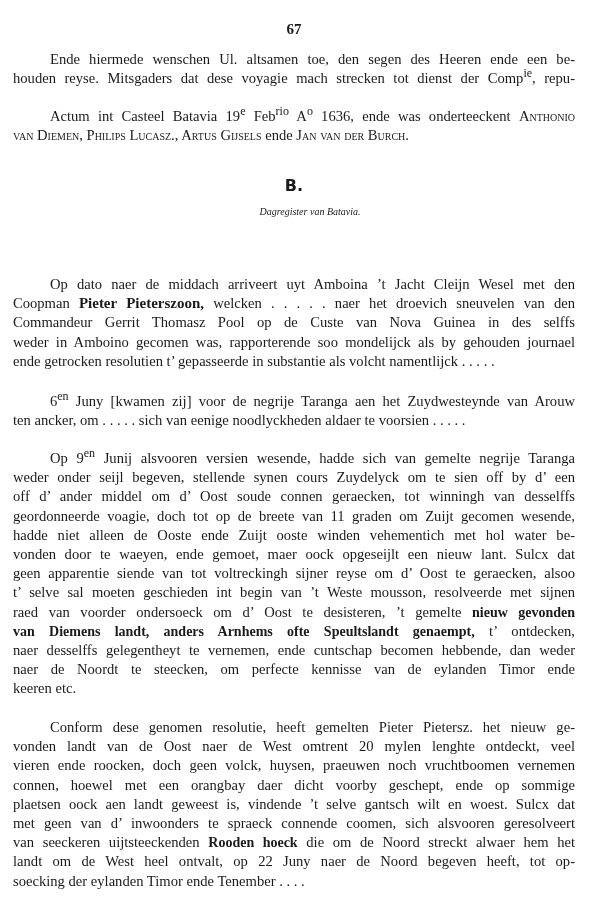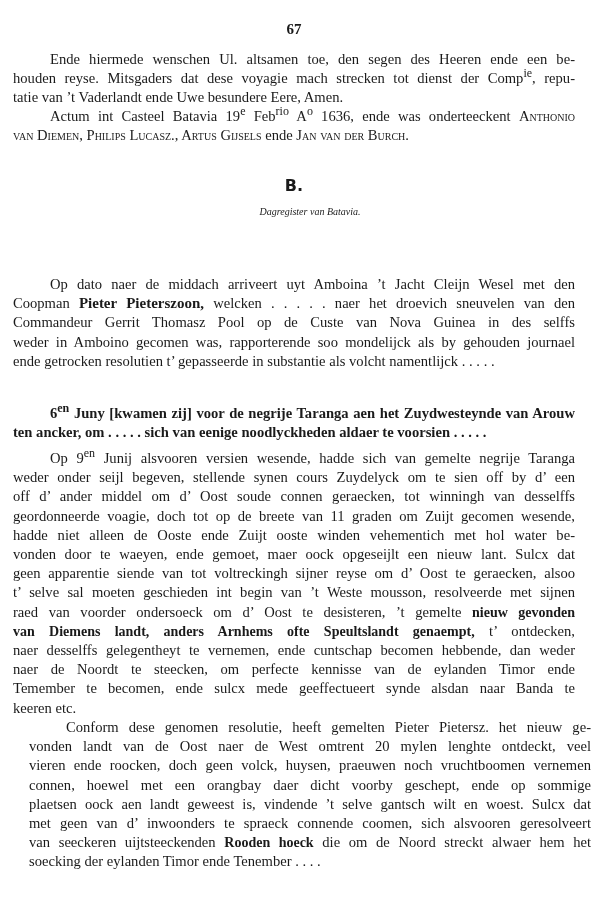--- a/index.html
+++ b/index.html
@@ -79,21 +79,20 @@
 </head>
 <body>
 
 <div class="page">
 
   <div class="page-number">67</div>
 
   <div class="p" style="top:50px;">
     <span class="line ind">Ende hiermede wenschen Ul. altsamen toe, den segen des Heeren ende een be-</span>
     <span class="line"><span>houden reyse. Mitsgaders dat dese voyagie mach strecken tot dienst der Comp</span><sup>ie</sup><span>, repu-</span></span>
-    <span class="line last">tatie van ’t Vaderlandt ende Uwe besundere Eere, Amen.</span>
   </div>
 
   <div class="p" style="top:107px;">
     <span class="line ind"><span>Actum int Casteel Batavia 19</span><sup>e</sup><span> Feb</span><sup>rio</sup><span> A</span><sup>o</sup><span> 1636, ende was onderteeckent </span><span class="sc">Anthonio</span></span>
     <span class="line last"><span class="sc">van Diemen, Philips Lucasz., Artus Gijsels</span><span> ende </span><span class="sc">Jan van der Burch</span><span>.</span></span>
   </div>
 
   <div class="section-letter">B.</div>
   <div class="section-title">Dagregister van Batavia.</div>
 
@@ -101,46 +100,46 @@
   </div>
 
   <div class="p" style="top:275px;">
     <span class="line ind">Op dato naer de middach arriveert uyt Amboina ’t Jacht Cleijn Wesel met den</span>
     <span class="line"><span>Coopman </span><span class="b" style="font-size:15px;">Pieter Pieterszoon,</span><span> welcken . . . . . naer het droevich sneuvelen van den</span></span>
     <span class="line">Commandeur Gerrit Thomasz Pool op de Custe van Nova Guinea in des selffs</span>
     <span class="line">weder in Amboino gecomen was, rapporterende soo mondelijck als by gehouden journael</span>
     <span class="line last">ende getrocken resolutien t’ gepasseerde in substantie als volcht namentlijck . . . . .</span>
   </div>
 
-  <div class="p" style="top:404px;font-weight:bold;">
+  <div class="p" style="top:392px;">
     <span class="line ind"><span>6</span><sup>en</sup><span> Juny [kwamen zij] voor de negrije Taranga aen het Zuydwesteynde van Arouw</span></span>
     <span class="line last">ten ancker, om . . . . . sich van eenige noodlyckheden aldaer te voorsien . . . . .</span>
   </div>
 
   <div class="p" style="top:449px;">
     <span class="line ind"><span>Op 9</span><sup>en</sup><span> Junij alsvooren versien wesende, hadde sich van gemelte negrije Taranga</span></span>
     <span class="line">weder onder seijl begeven, stellende synen cours Zuydelyck om te sien off by d’ een</span>
     <span class="line">off d’ ander middel om d’ Oost soude connen geraecken, tot winningh van desselffs</span>
     <span class="line">geordonneerde voagie, doch tot op de breete van 11 graden om Zuijt gecomen wesende,</span>
     <span class="line">hadde niet alleen de Ooste ende Zuijt ooste winden vehementich met hol water be-</span>
     <span class="line">vonden door te waeyen, ende gemoet, maer oock opgeseijlt een nieuw lant. Sulcx dat</span>
     <span class="line">geen apparentie siende van tot voltreckingh sijner reyse om d’ Oost te geraecken, alsoo</span>
     <span class="line">t’ selve sal moeten geschieden int begin van ’t Weste mousson, resolveerde met sijnen</span>
     <span class="line"><span>raed van voorder ondersoeck om d’ Oost te desisteren, ’t gemelte </span><span class="b">nieuw gevonden</span></span>
     <span class="line"><span class="b">van Diemens landt, anders Arnhems ofte Speultslandt genaempt,</span><span> t’ ontdecken,</span></span>
     <span class="line">naer desselffs gelegentheyt te vernemen, ende cuntschap becomen hebbende, dan weder</span>
     <span class="line">naer de Noordt te steecken, om perfecte kennisse van de eylanden Timor ende</span>
-    <span class="line">Temember te becomen, ende sulcx mede geeffectueert synde alsdan naar Banda te</span>
     <span class="line last">keeren etc.</span>
   </div>
 
-  <div class="p" style="top:718px;margin-left:16px;">
+  <div class="p" style="top:718px;">
     <span class="line ind">Conform dese genomen resolutie, heeft gemelten Pieter Pietersz. het nieuw ge-</span>
     <span class="line">vonden landt van de Oost naer de West omtrent 20 mylen lenghte ontdeckt, veel</span>
     <span class="line">vieren ende roocken, doch geen volck, huysen, praeuwen noch vruchtboomen vernemen</span>
     <span class="line">connen, hoewel met een orangbay daer dicht voorby geschept, ende op sommige</span>
     <span class="line">plaetsen oock aen landt geweest is, vindende ’t selve gantsch wilt en woest. Sulcx dat</span>
     <span class="line">met geen van d’ inwoonders te spraeck connende coomen, sich alsvooren geresolveert</span>
     <span class="line"><span>van seeckeren uijtsteeckenden </span><span class="b">Rooden hoeck</span><span> die om de Noord streckt alwaer hem het</span></span>
+    <span class="line">landt om de West heel ontvalt, op 22 Juny naer de Noord begeven heeft, tot op-</span>
     <span class="line last">soecking der eylanden Timor ende Tenember . . . .</span>
   </div>
 
 </div>
 
 </body></html>

